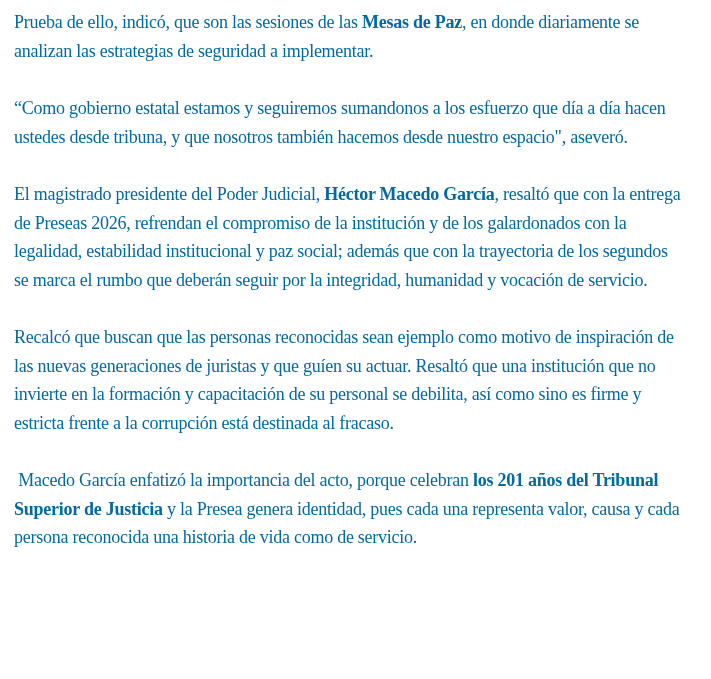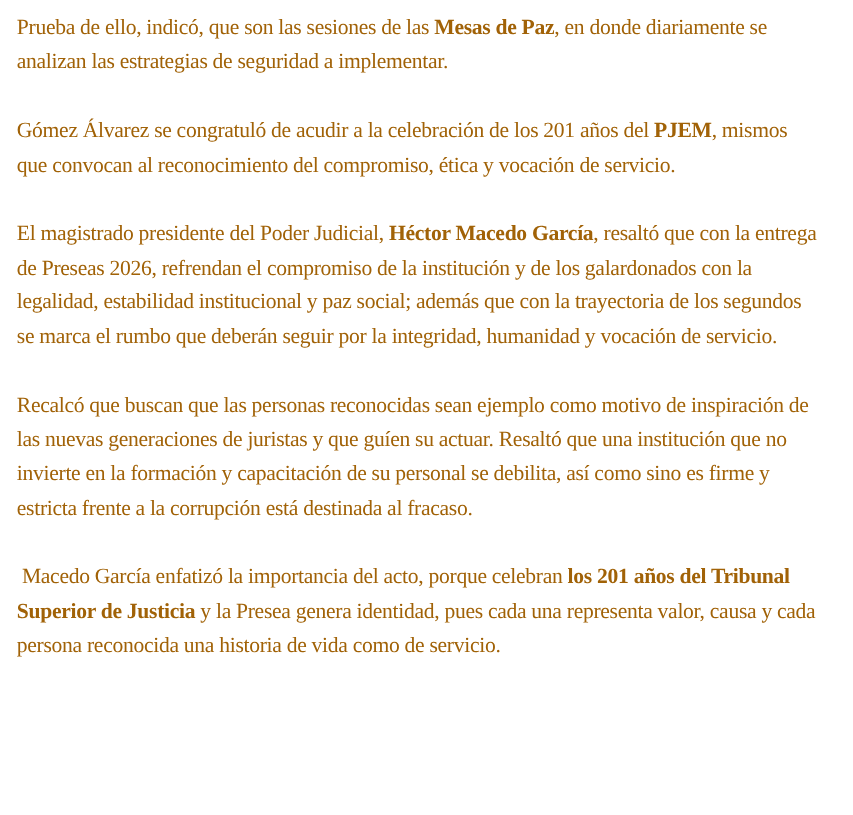--- a/index.html
+++ b/index.html
@@ -13,43 +13,43 @@
     overflow: hidden;
   }
   .article {
     box-sizing: border-box;
     width: 711px;
     padding: 8px 28px 0 14px;
     font-family: "Liberation Serif", "DejaVu Serif", serif;
     font-size: 18px;
     line-height: 28.5px;
     letter-spacing: -0.25px;
-    color: #a16207;
+    color: #0369a1;
     text-rendering: optimizeLegibility;
   }
   .article p {
     margin: 0 0 29px 0;
     white-space: pre-wrap; 
   }
   .article p:last-child {
     margin-bottom: 12px;
   }
   .article b {
     font-weight: 700;
   }
 </style>
 </head>
 <body>
 
 <div class="article">
 
   <p><span>Prueba de ello, indicó, que son las sesiones de las </span><b>Mesas de Paz</b><span>, en donde diariamente se analizan las estrategias de seguridad a implementar.</span></p>
 
+  <p><span>“Como gobierno estatal estamos y seguiremos sumandonos a los esfuerzo que día a día hacen ustedes desde tribuna, y que nosotros también hacemos desde nuestro espacio", aseveró.</span></p>
 
-  <p><span>Gómez Álvarez se congratuló de acudir a la celebración de los 201 años del </span><b>PJEM</b><span>, mismos que convocan al reconocimiento del compromiso, ética y vocación de servicio.</span></p>
 
   <p><span>El magistrado presidente del Poder Judicial, </span><b>Héctor Macedo García</b><span>, resaltó que con la entrega de Preseas 2026, refrendan el compromiso de la institución y de los galardonados con la legalidad, estabilidad institucional y paz social; además que con la trayectoria de los segundos se marca el rumbo que deberán seguir por la integridad, humanidad y vocación de servicio.</span></p>
 
   <p><span>Recalcó que buscan que las personas reconocidas sean ejemplo como motivo de inspiración de las nuevas generaciones de juristas y que guíen su actuar. Resaltó que una institución que no invierte en la formación y capacitación de su personal se debilita, así como sino es firme y estricta frente a la corrupción está destinada al fracaso.</span></p>
 
   <p><span> Macedo García enfatizó la importancia del acto, porque celebran </span><b>los 201 años del Tribunal Superior de Justicia</b><span> y la Presea genera identidad, pues cada una representa valor, causa y cada persona reconocida una historia de vida como de servicio.</span></p>
 
 </div>
 
 </body></html>

